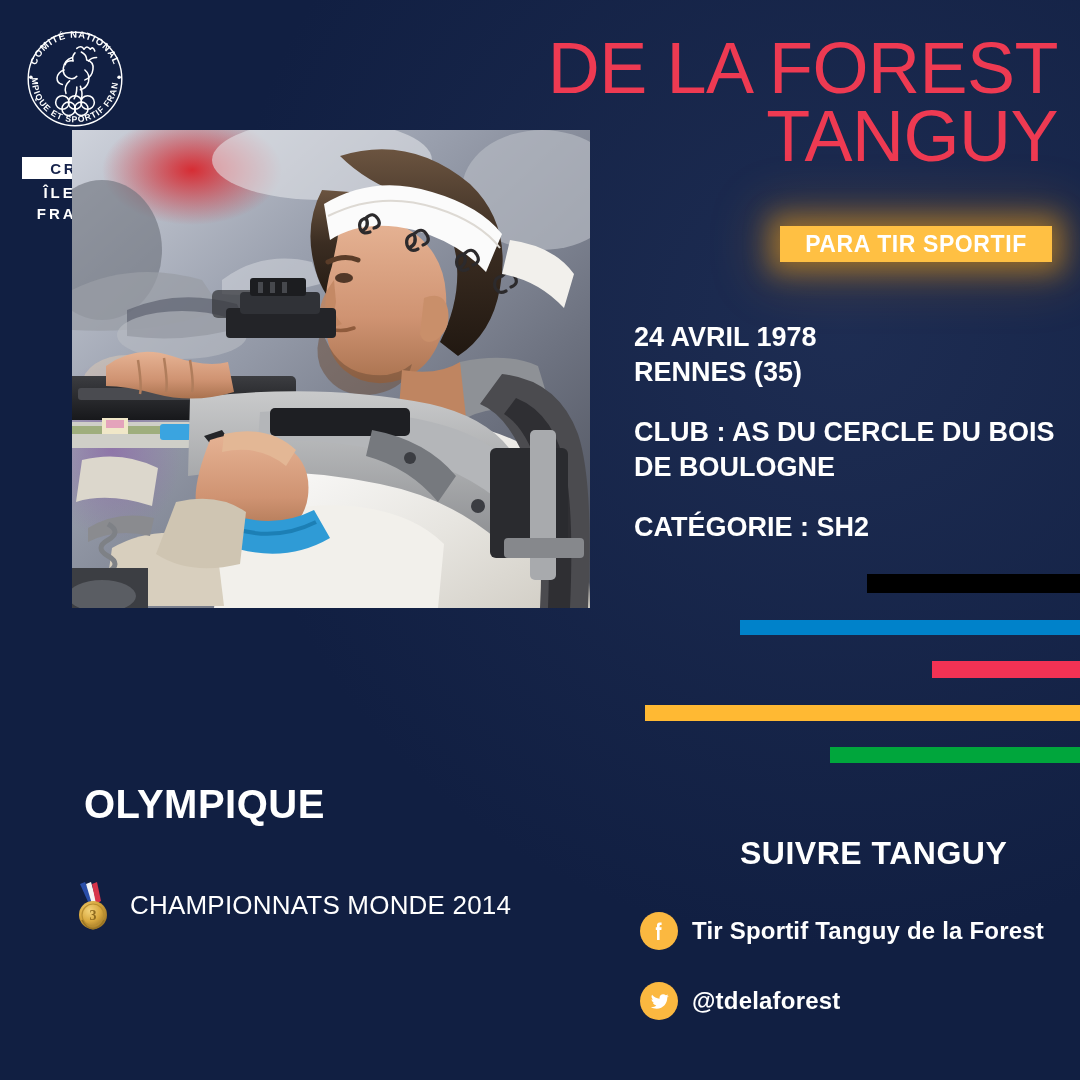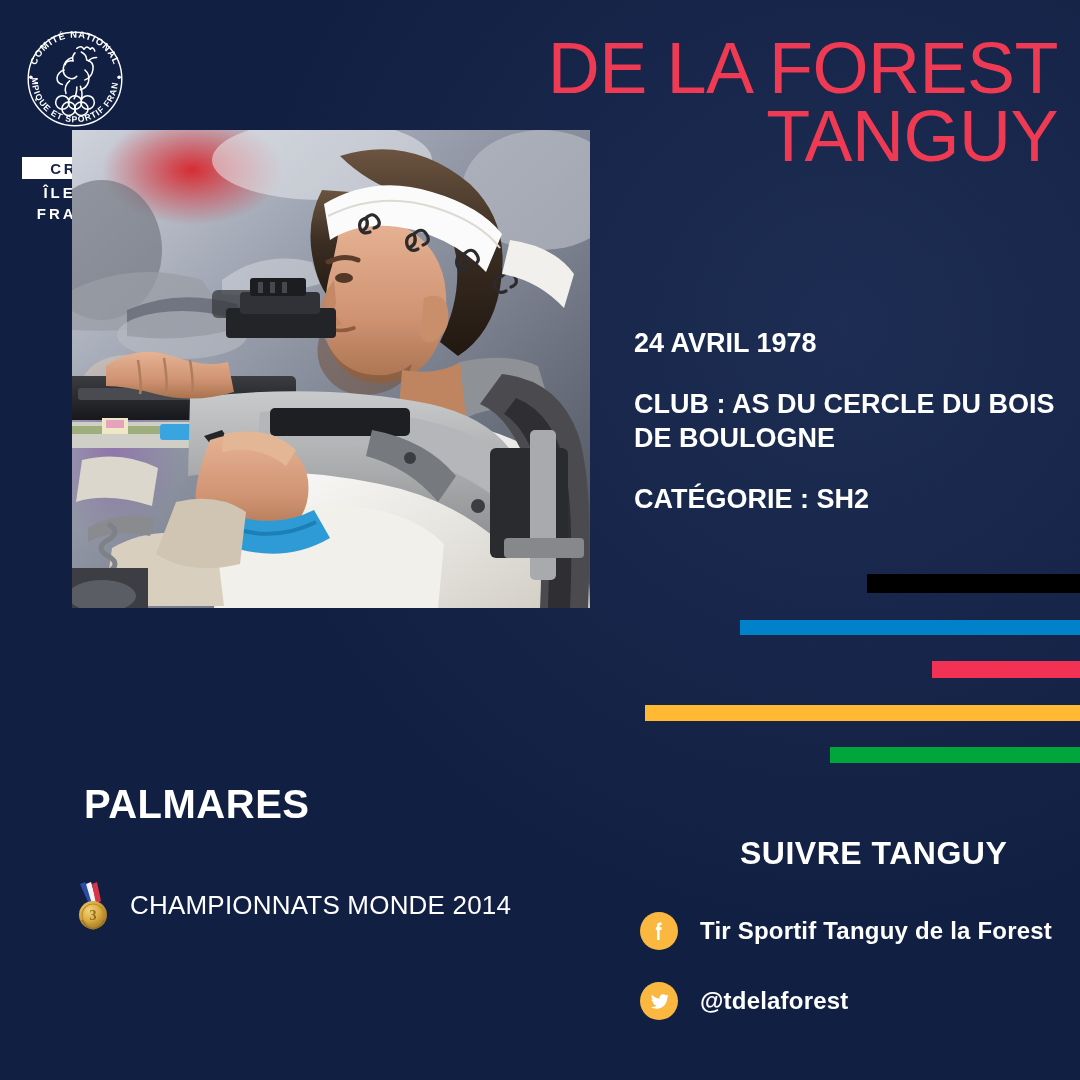--- a/index.html
+++ b/index.html
@@ -64,21 +64,21 @@
   }
   .badge-glow span{
     color:#ffffff;font-size:23px;font-weight:700;letter-spacing:.6px;
   }
 
   
   .info{
     position:absolute;left:634px;top:320px;width:430px;
     color:#ffffff;font-size:27px;font-weight:700;line-height:1.28;
   }
-  .info p{margin:6px 0 26px 0;}
+  .info p{margin:0 0 26px 0;}
   .info p:last-child{margin-bottom:0;}
 
   
   .bar{position:absolute;height:15px;}
   .bar.black {left:867px;top:574px;right:0;background:#000000;height:19px;}
   .bar.blue  {left:740px;top:620px;right:0;background:#0082ca;height:15px;}
   .bar.red   {left:932px;top:661px;right:0;background:#f23254;height:17px;}
   .bar.yellow{left:645px;top:705px;right:0;background:#ffb933;height:16px;}
   .bar.green {left:830px;top:747px;right:0;background:#00a63c;height:16px;}
 
@@ -95,21 +95,21 @@
     color:#ffffff;font-size:26px;font-weight:400;letter-spacing:.2px;
   }
 
   
   .follow-title{
     position:absolute;left:740px;top:835px;
     color:#ffffff;font-size:32px;font-weight:700;letter-spacing:.5px;
     font-family:"Liberation Sans Narrow","Liberation Sans", sans-serif;
   }
   .social{position:absolute;left:640px;top:912px;width:440px;}
-  .social-row{display:flex;align-items:center;gap:22px;margin-bottom:32px;}
+  .social-row{display:flex;align-items:center;gap:14px;margin-bottom:32px;}
   .social-icon{
     width:38px;height:38px;border-radius:50%;
     background:#fbb840;flex:0 0 38px;
     display:flex;align-items:center;justify-content:center;
   }
   .social-row .handle{
     color:#ffffff;font-size:24px;font-weight:700;letter-spacing:.2px;
   }
 </style>
 </head>
@@ -325,36 +325,40 @@
       <rect x="-4" y="438" width="80" height="40" fill="#3c3e43"></rect>
       <ellipse cx="30" cy="466" rx="34" ry="16" fill="#5a5d63"></ellipse>
     </svg>
   </div>
 
   <div class="headline">
     <span>DE LA FOREST</span>
     <span class="l2">TANGUY</span>
   </div>
 
+  <div class="badge-glow">
+    <span>PARA TIR SPORTIF</span>
+  </div>
 
   <div class="info">
     <p>
       <span>24 AVRIL 1978</span><br>
+      <span>RENNES (35)</span>
     </p>
     <p>CLUB : AS DU CERCLE DU BOIS DE BOULOGNE</p>
     <p>CATÉGORIE : SH2</p>
   </div>
 
   <div class="bar black"></div>
   <div class="bar blue"></div>
   <div class="bar red"></div>
   <div class="bar yellow"></div>
   <div class="bar green"></div>
 
-  <div class="palmares-title">PALMARES</div>
+  <div class="palmares-title">OLYMPIQUE</div>
   <div class="palmares-list">
     <div class="palmares-row">
       <svg class="medal" viewBox="0 0 42 50">
         <defs>
           <radialGradient id="medalG" cx="38%" cy="34%" r="70%">
             <stop offset="0%" stop-color="#f3d37a"></stop>
             <stop offset="55%" stop-color="#d9a93f"></stop>
             <stop offset="100%" stop-color="#9c7526"></stop>
           </radialGradient>
         </defs>

